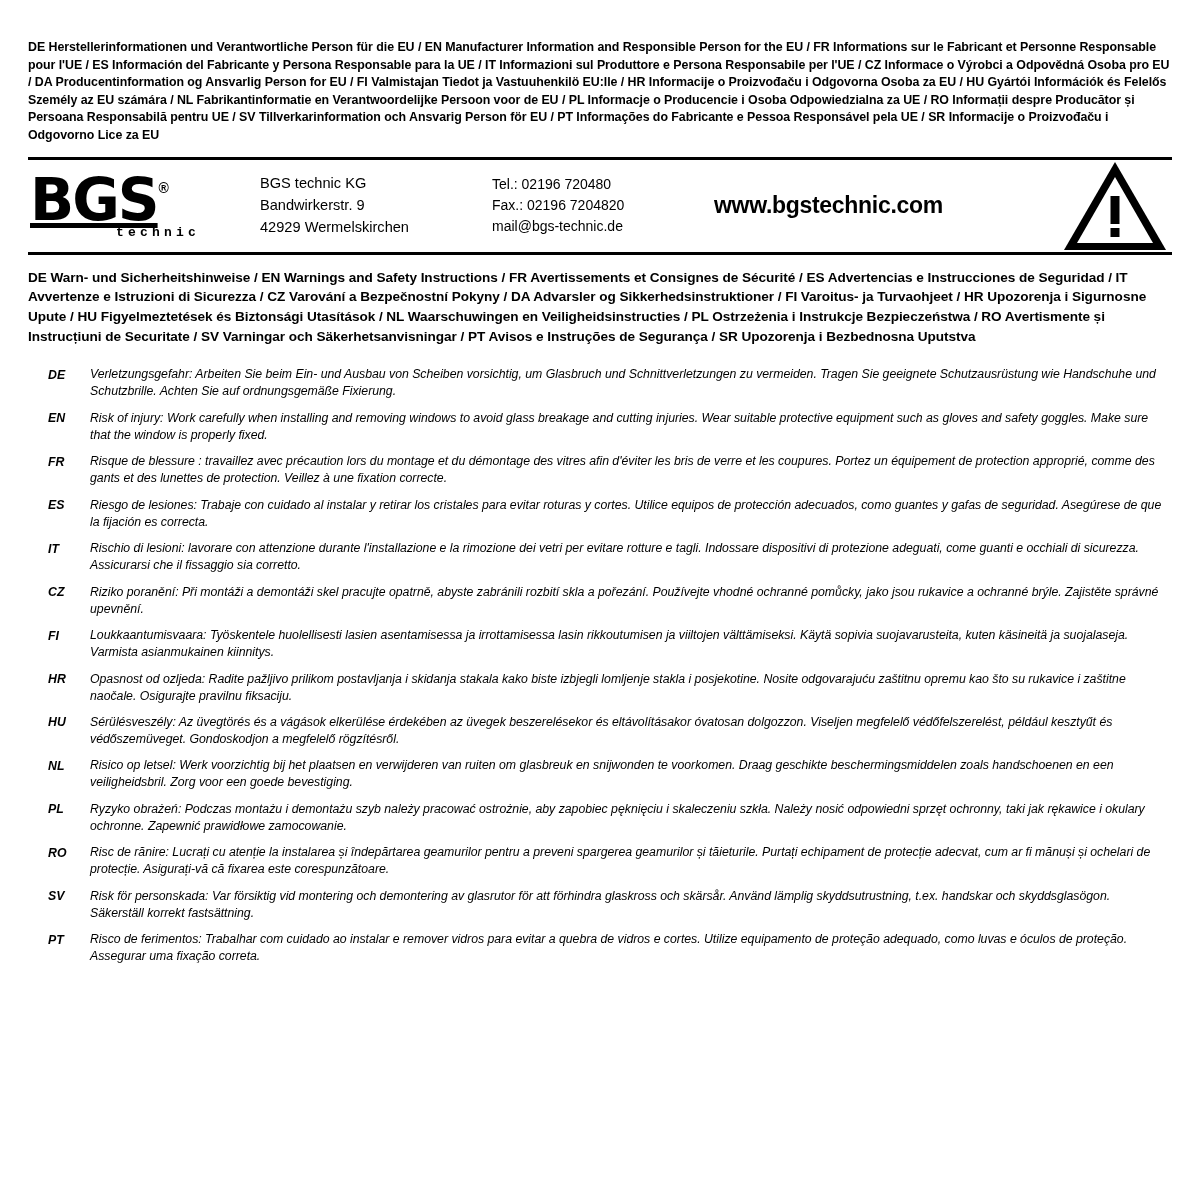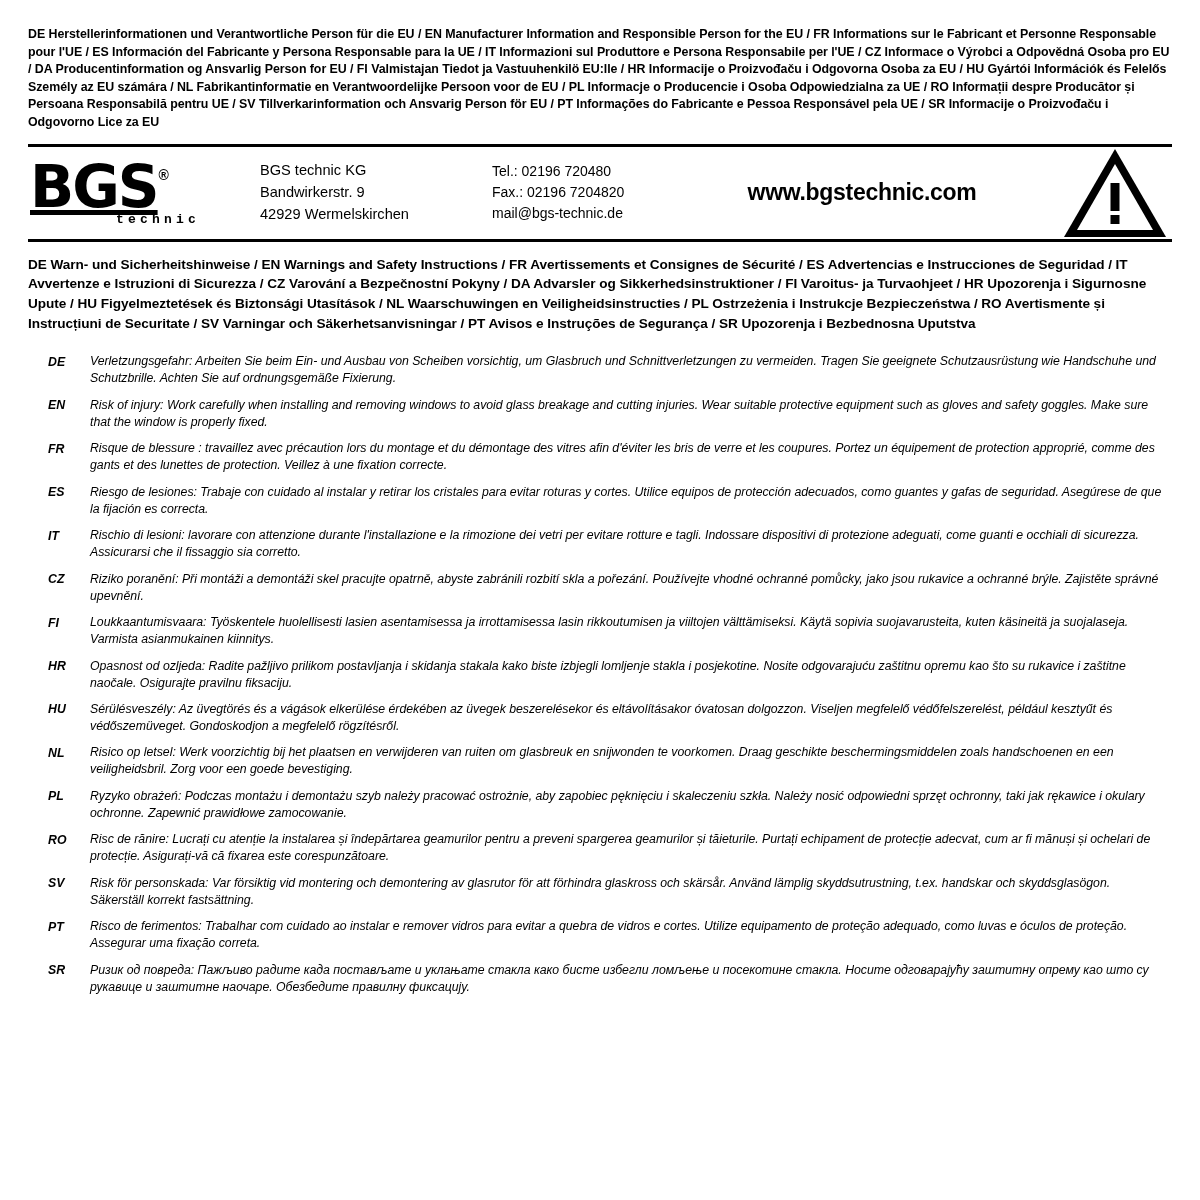--- a/index.html
+++ b/index.html
@@ -13,20 +13,21 @@
     font-family: "Liberation Sans", sans-serif;
     color: #000000;
     -webkit-font-smoothing: antialiased;
   }
   .page {
     position: relative;
     width: 1200px;
     height: 900px;
     box-sizing: border-box;
     padding: 26px 28px 0 28px;
+    margin-top: 13px;
   }
 
   
   .manufacturer-header {
     font-size: 12.4px;
     font-weight: bold;
     line-height: 1.42;
     letter-spacing: -0.05px;
     text-align: left;
     margin: 0 0 12px 0;
@@ -84,21 +85,21 @@
     font-size: 14.6px;
     line-height: 1.5;
   }
   .contact-cell {
     flex: 0 0 222px;
     font-size: 14px;
     line-height: 1.5;
   }
   .web-cell {
     flex: 1 1 auto;
-    text-align: center;
+    text-align: left;
     font-size: 23px;
     font-weight: bold;
     letter-spacing: -0.3px;
     padding-right: 40px;
   }
   .warn-cell {
     flex: 0 0 118px;
     display: flex;
     justify-content: flex-end;
     align-items: center;
@@ -236,20 +237,16 @@
       <div class="lang-text">Risc de rănire: Lucrați cu atenție la instalarea și îndepărtarea geamurilor pentru a preveni spargerea geamurilor și tăieturile. Purtați echipament de protecție adecvat, cum ar fi mănuși și ochelari de protecție. Asigurați-vă că fixarea este corespunzătoare.</div>
     </div>
     <div class="lang-row">
       <div class="lang-code">SV</div>
       <div class="lang-text">Risk för personskada: Var försiktig vid montering och demontering av glasrutor för att förhindra glaskross och skärsår. Använd lämplig skyddsutrustning, t.ex. handskar och skyddsglasögon. Säkerställ korrekt fastsättning.</div>
     </div>
     <div class="lang-row">
       <div class="lang-code">PT</div>
       <div class="lang-text">Risco de ferimentos: Trabalhar com cuidado ao instalar e remover vidros para evitar a quebra de vidros e cortes. Utilize equipamento de proteção adequado, como luvas e óculos de proteção. Assegurar uma fixação correta.</div>
     </div>
-    <div class="lang-row">
-      <div class="lang-code">SR</div>
-      <div class="lang-text">Ризик од повреда: Пажљиво радите када постављате и уклањате стакла како бисте избегли ломљење и посекотине стакла. Носите одговарајућу заштитну опрему као што су рукавице и заштитне наочаре. Обезбедите правилну фиксацију.</div>
-    </div>
 
   </div>
 
 </div>
 
 </body></html>

